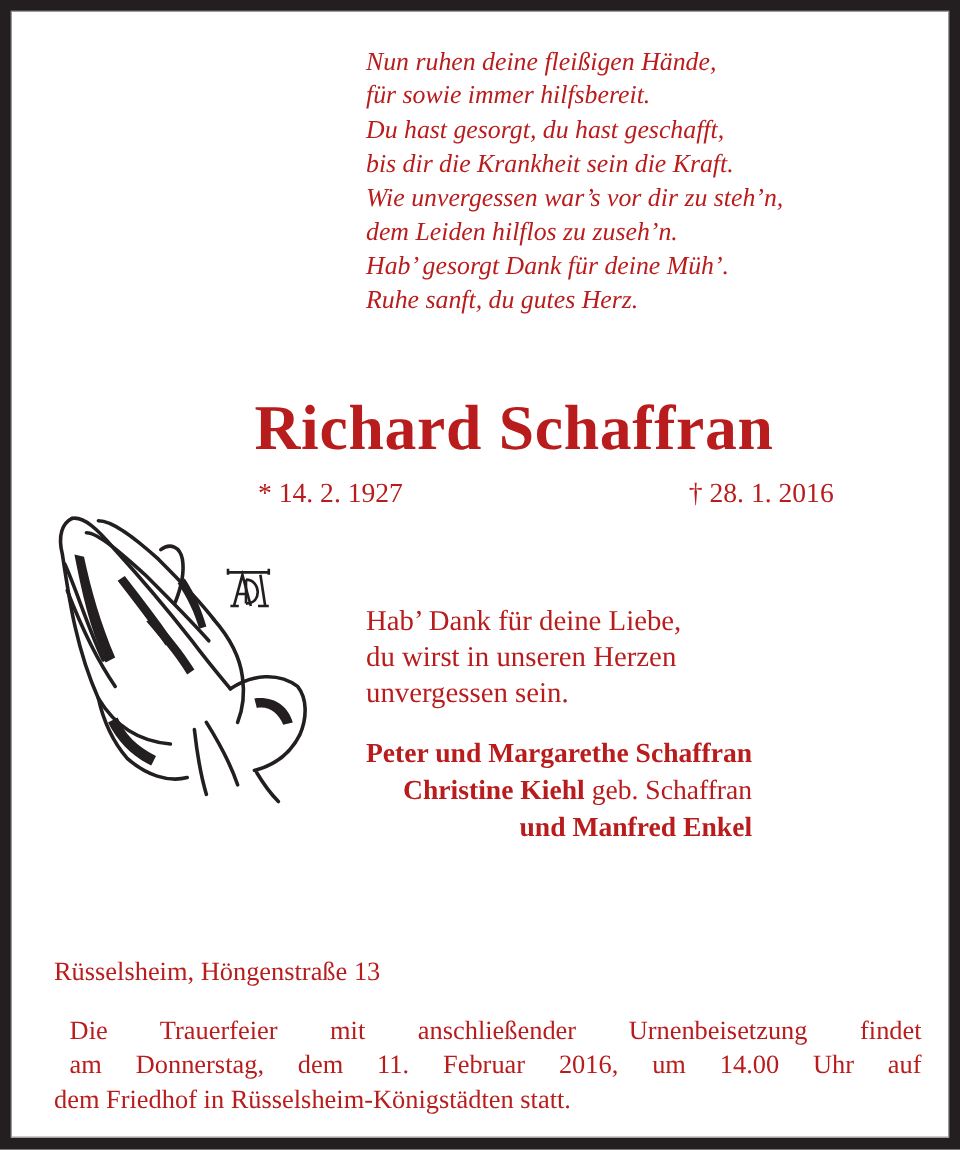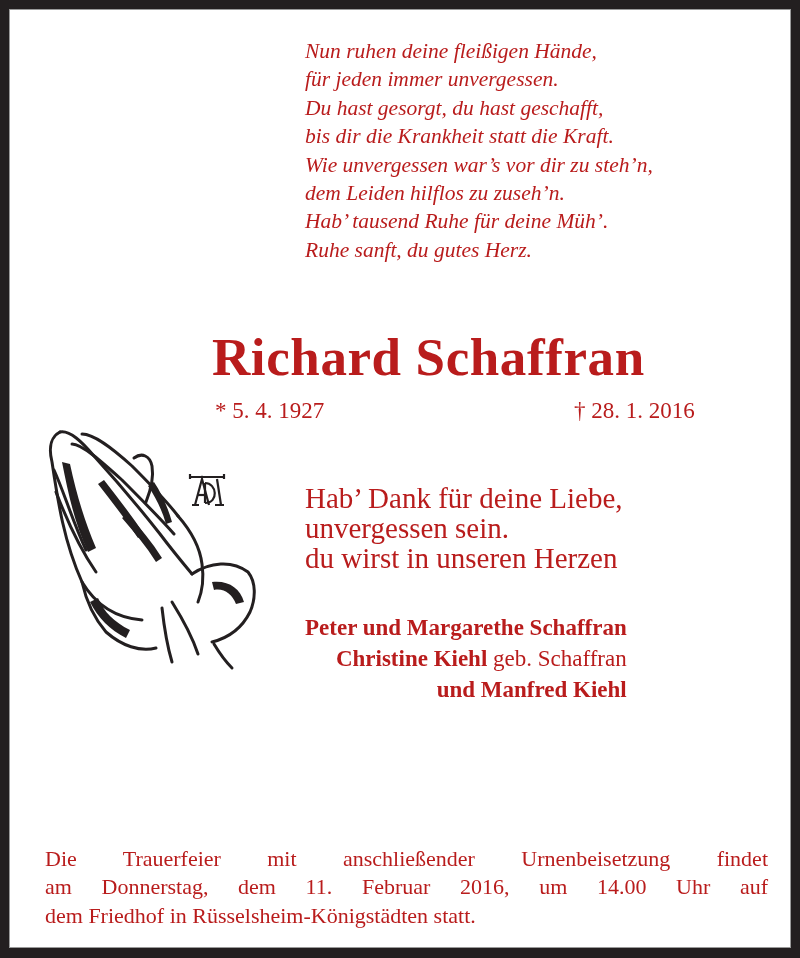--- a/index.html
+++ b/index.html
@@ -6,47 +6,47 @@
   body { width:800px; height:958px; background:#231f20; position:relative; overflow:hidden; }
   .page { position:absolute; left:9px; top:9px; width:782px; height:939px; background:#fff; box-shadow: inset 0 0 0 1px #9a9a9a; }
   .serif { font-family:Liberation Serif, serif; color:#b91c1c; }
   .poem { position:absolute; left:296px; top:28px; font-style:italic; font-size:21.5px; line-height:28.4px; }
   .poem div { white-space:nowrap; }
   .name { position:absolute; left:203px; top:318px; font-weight:bold; font-size:53px; line-height:60px; letter-spacing:0.6px; white-space:nowrap; }
   .birth { position:absolute; left:206px; top:388px; font-size:23px; line-height:28px; white-space:nowrap; }
   .death { position:absolute; left:565px; top:388px; font-size:23px; line-height:28px; white-space:nowrap; }
   .hands { position:absolute; left:33px; top:413px; width:220px; height:250px; }
   .monogram { position:absolute; left:178px; top:462px; width:40px; height:36px; }
-  .thanks { position:absolute; left:296px; top:474px; font-size:29px; line-height:30px; }
+  .thanks { position:absolute; left:296px; top:494px; font-size:24px; line-height:30px; }
   .thanks div { white-space:nowrap; }
   .family { position:absolute; left:296px; top:603px; font-size:23px; line-height:31px;text-align:right; }
   .family div { white-space:nowrap; }
   .b { font-weight:bold; }
   .address { position:absolute; left:36px; top:787px; font-size:22px; line-height:28px; white-space:nowrap; }
   .notice { position:absolute; left:36px; top:836px; width:723px; font-size:22px; line-height:28.4px; }
-  .notice div.j { text-align:justify; text-align-last:justify; }
+  .notice div.j { text-align:justify; text-align-last:justify;margin-left:13px; }
 </style>
 </head>
 <body>
 
 <div class="page">
 
   <div class="poem serif">
     <div>Nun ruhen deine fleißigen Hände,</div>
-    <div>für jeden immer unvergessen.</div>
+    <div>für sowie immer hilfsbereit.</div>
     <div>Du hast gesorgt, du hast geschafft,</div>
-    <div>bis dir die Krankheit statt die Kraft.</div>
+    <div>bis dir die Krankheit sein die Kraft.</div>
     <div>Wie unvergessen war’s vor dir zu steh’n,</div>
     <div>dem Leiden hilflos zu zuseh’n.</div>
-    <div>Hab’ tausend Ruhe für deine Müh’.</div>
+    <div>Hab’ gesorgt Dank für deine Müh’.</div>
     <div>Ruhe sanft, du gutes Herz.</div>
   </div>
 
   <div class="name serif">Richard Schaffran</div>
-  <div class="birth serif">* 5. 4. 1927</div>
+  <div class="birth serif">* 14. 2. 1927</div>
   <div class="death serif">† 28. 1. 2016</div>
 
   <svg class="hands" viewBox="0 0 220 250" xmlns="http://www.w3.org/2000/svg">
     <g fill="none" stroke="#231f20" stroke-width="3" stroke-linejoin="round" stroke-linecap="round">
 
       <path d="M18 10 C10 14 6 24 10 40 C16 80 22 120 40 160 C55 185 75 196 100 198"></path>
       <path d="M18 10 C28 8 40 20 52 34 C72 56 96 84 118 112 C130 128 140 140 150 152"></path>
       <path d="M30 22 C40 22 60 40 80 58 C100 78 118 96 132 112"></path>
       <path d="M40 12 C52 12 70 26 90 44 C108 62 124 78 136 94"></path>
       <path d="M12 48 C22 70 30 98 44 128"></path>
@@ -79,30 +79,31 @@
       <path d="M8 34 L15 8 L22 34"></path>
       <path d="M11 24 L19 24"></path>
       <path d="M18 12 L18 32 M18 12 C30 12 32 32 18 32"></path>
       <path d="M30 8 L34 34"></path>
       <path d="M5 34 L12 34 M28 34 L37 34"></path>
     </g>
   </svg>
 
   <div class="thanks serif">
     <div>Hab’ Dank für deine Liebe,</div>
+    <div>du wirst in unseren Herzen</div>
     <div>unvergessen sein.</div>
-    <div>du wirst in unseren Herzen</div>
   </div>
 
   <div class="family serif">
     <div class="b">Peter und Margarethe Schaffran</div>
     <div><span class="b">Christine Kiehl</span><span> geb. Schaffran</span></div>
-    <div class="b">und Manfred Kiehl</div>
+    <div class="b">und Manfred Enkel</div>
   </div>
 
+  <div class="address serif">Rüsselsheim, Höngenstraße 13</div>
 
   <div class="notice serif">
     <div class="j">Die Trauerfeier mit anschließender Urnenbeisetzung findet</div>
     <div class="j">am Donnerstag, dem 11. Februar 2016, um 14.00 Uhr auf</div>
     <div>dem Friedhof in Rüsselsheim-Königstädten statt.</div>
   </div>
 
 </div>
 
 </body></html>

